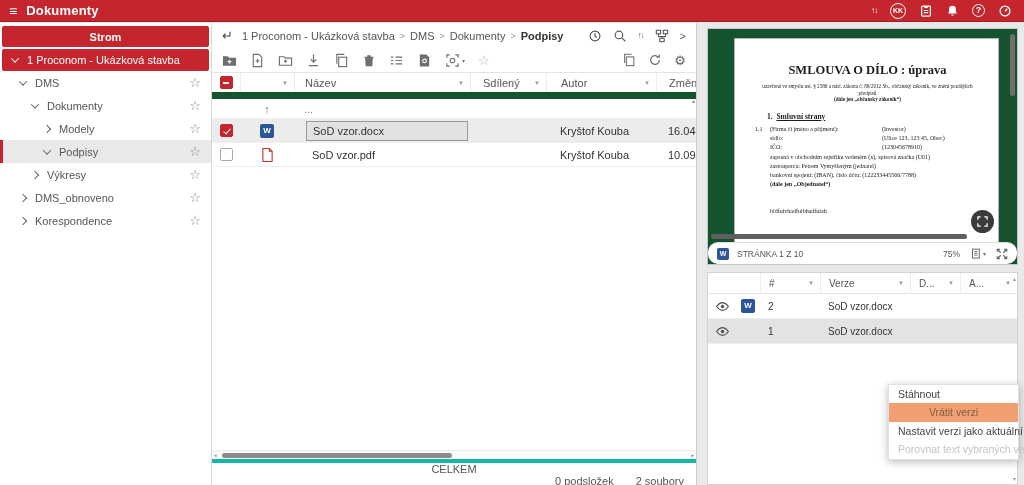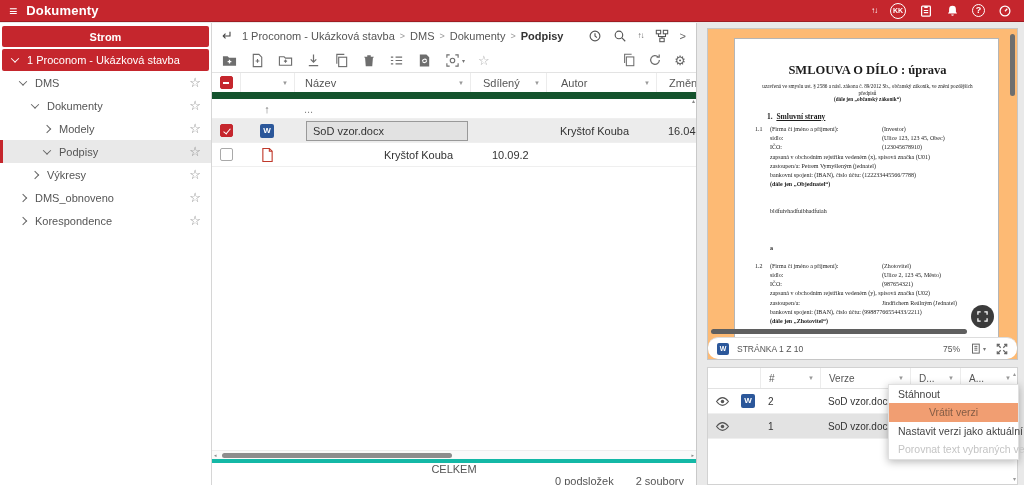--- a/index.html
+++ b/index.html
@@ -73,21 +73,21 @@
 
   .main-bottom { flex:none; }
   .hscrollbar { height:9px; border-top:1px solid #eee; position:relative; background:#fafafa; }
   .hthumb { position:absolute; left:10px; top:2px; width:230px; height:5px; background:#8d8d8d; border-radius:3px; cursor:pointer; }
   .harrow { position:absolute; top:1px; font-size:5px; color:#888; }
   .main-footer { height:26px; display:flex; align-items:center; padding:0 12px; border-top:4px solid #14b8a6; color:#555;flex-direction:column; }
   .totals { margin-left:auto; display:flex; gap:22px; }
 
   
   .rightpanel { position:absolute; top:23px; left:698px; width:326px; bottom:0; background:#e9e9e9; padding:5px 6px 0 9px; display:flex; flex-direction:column; }
-  .preview { background:#fdba74; border:1px solid #c6c6c6; height:332px; flex:none; display:flex; flex-direction:column; position:relative; }
+  .preview { background:#14532d; border:1px solid #c6c6c6; height:237px; flex:none; display:flex; flex-direction:column; position:relative; }
   .preview-viewport { flex:1; position:relative; overflow:hidden; }
   .page { position:absolute; left:26px; right:18px; top:9px; bottom:-4px; background:#fff; border:1px solid #b5b5b5; padding:24px 18px 0 20px; font-family:"Liberation Serif", serif; color:#1c1c1c; }
   .doc-title { text-align:center; font-size:12.5px; font-weight:bold; margin-bottom:5px; }
   .doc-sub { text-align:center; font-size:5.2px; line-height:6.5px; color:#222; }
   .doc-sub2 { text-align:center; font-size:5.2px; font-weight:bold; margin-bottom:10px; }
   .doc-h1 { font-size:7.5px; font-weight:bold; margin:6px 0 4px 12px; }
   .doc-h1 u { text-decoration:underline; }
   .docrow { display:flex; font-size:6px; line-height:9.2px; }
   .dnum { width:15px; flex:none; }
   .dlbl { width:112px; flex:none; }
@@ -359,20 +359,21 @@
         <span class="cbx"></span>
       </div>
       <div class="fcell c-ic">
         <span>
           <svg width="13" height="15" viewBox="0 0 14 16" fill="none" stroke="#c0392b" stroke-width="1.2">
               <path d="M2 1.5h7l3 3v11H2z"></path>
               <path d="M9 1.5v3h3"></path>
             </svg>
         </span>
       </div>
+      <div class="fcell c-name" style="padding-left:18px;color:#333;">SoD vzor.pdf</div>
       <div class="fcell c-sh"></div>
       <div class="fcell c-au">Kryštof Kouba</div>
       <div class="fcell c-mod">10.09.2</div>
     </div>
 
     <span class="vscroll-hint">▴</span>
   </div>
 
   <div class="main-bottom">
     <div class="hscrollbar">

